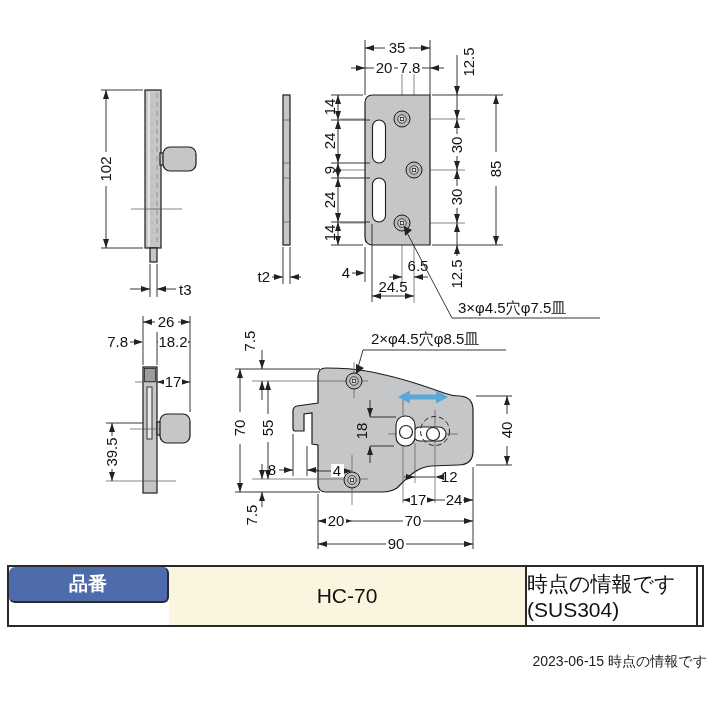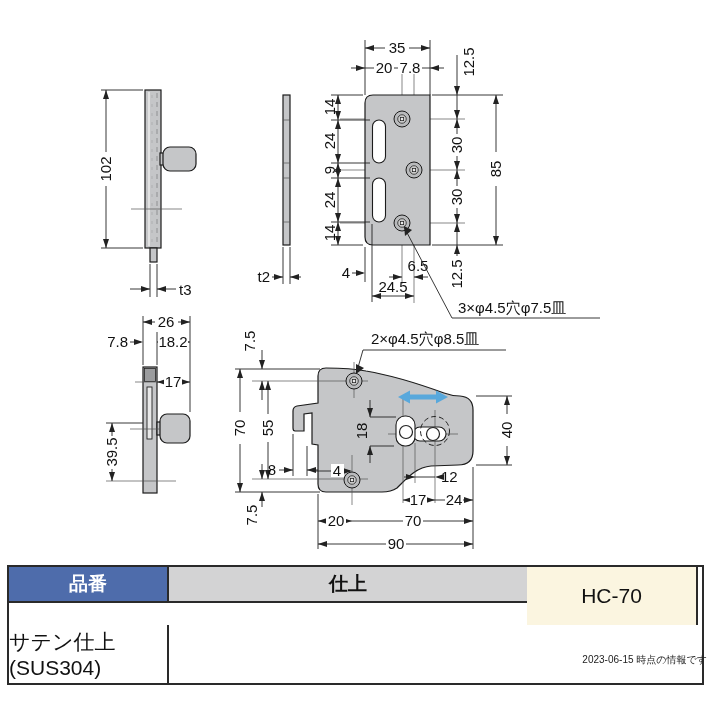--- a/index.html
+++ b/index.html
@@ -15,25 +15,25 @@
   .halo{fill:#fff;}
   .white{fill:#fff;stroke:#1c1c1c;stroke-width:1.1;}
   .dash{stroke:#222;stroke-width:1;fill:none;stroke-dasharray:5 3;}
   
   #spec{position:absolute;left:7px;top:565px;width:693px;border:2px solid #2a2a2a;
         display:grid;grid-template-columns:160px 358px 171px;}
   #spec .cell{display:flex;align-items:center;justify-content:center;
         border-right:2px solid #2a2a2a;box-sizing:border-box;}
   #spec .cell.last{border-right:none;}
   #spec .hd{height:36px;font-weight:bold;font-size:19px;background:#d3d3d4;
-        border-bottom:2px solid #2a2a2a;color:#111;}
+        border-bottom:2px solid #2a2a2a;color:#111;border-radius:6px;}
   #spec .hd.blue{background:#4e6cab;color:#fff;}
   #spec .dt{height:58px;font-size:21px;background:#fff;color:#111;}
   #spec .dt.cream{background:#fbf5e0;}
-  #footer-note{position:absolute;right:6px;top:653px;font-size:10px;color:#222;}
+  #footer-note{position:absolute;right:6px;top:653px;font-size:14px;color:#222;}
 </style>
 </head>
 <body>
 
 <div id="stage">
 <svg width="713" height="560" viewBox="0 0 713 560">
 
   <g>
     <rect class="part" x="145" y="90" width="16" height="158"></rect>
     <line x1="149" y1="92" x2="149" y2="246" stroke="#e2e2e2" stroke-width="2"></line>
@@ -365,18 +365,17 @@
           <path class="tri" d="M507,465 l-3,-9 h6 z"></path>
       <rect class="halo" x="500" y="414" width="14" height="32"></rect>
       <text transform="rotate(-90 507 430)" x="507" y="435" text-anchor="middle">40</text>
     </g>
   </g>
 </svg>
 
   
   <div id="spec">
     <div class="cell hd blue">品番</div>
-    <div class="cell hd last">仕上</div>
     <div class="cell dt cream">HC-70</div>
-    <div class="cell dt">サテン仕上 (SUS304)</div>
+    <div class="cell dt">時点の情報です (SUS304)</div>
   </div>
   <div id="footer-note">2023-06-15 時点の情報です</div>
 </div>
 
 </body></html>

